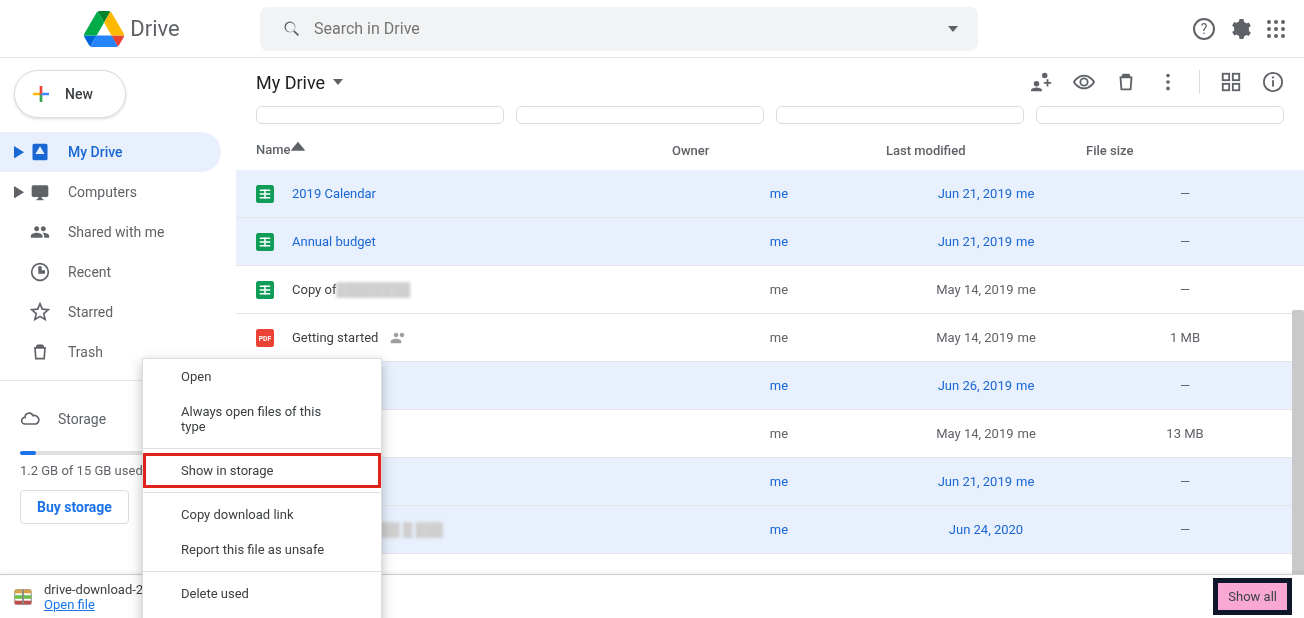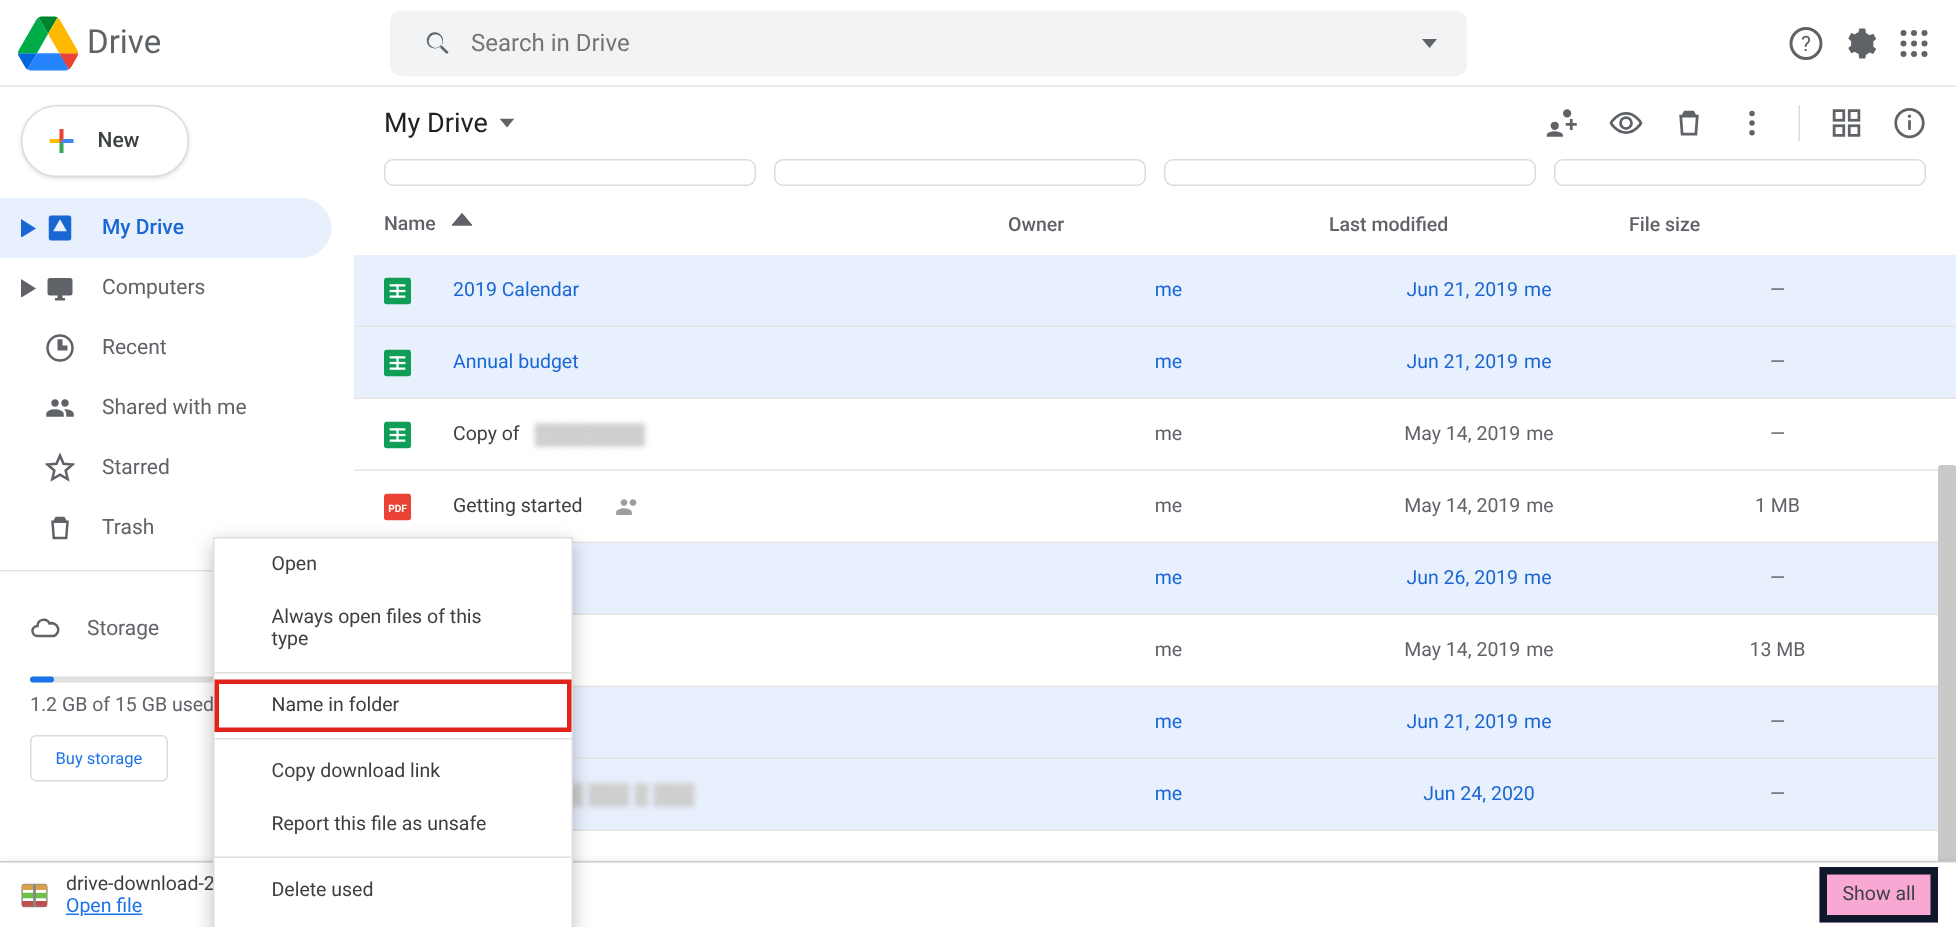--- a/index.html
+++ b/index.html
@@ -1,18 +1,18 @@
 <!DOCTYPE html>
 <html><head>
 <meta charset="utf-8">
 <style>
 * { box-sizing: border-box; margin: 0; padding: 0; font-family: Roboto, Arial, sans-serif; }
 body { width: 1304px; height: 618px; overflow: hidden; background: #fff; color: #3c4043; font-size: 14px; position: relative; }
 .header { display: flex; align-items: center; height: 58px; padding: 0 12px; border-bottom: 1px solid #e5e5e5; }
-.logo-wrap { display: flex; align-items: center; width: 240px; }
+.logo-wrap { display: flex; align-items: center; width: 240px; justify-content: center; }
 .logo-svg { width: 40px; height: 40px; }
 .app-name { font-size: 22px; color: #5f6368; font-weight: 400; margin-left: 6px; }
 .search-bar { flex: 0 0 718px; margin-left: 8px; height: 44px; background: #f1f3f4; border-radius: 8px; display: flex; align-items: center; padding: 0 10px; position: relative; }
 .search-icon { width: 20px; height: 20px; fill: #5f6368; margin: 0 12px; }
 .search-input { flex: 1; border: none; background: transparent; font-size: 16px; color: #5f6368; outline: none; }
 .search-caret { position: absolute; right: 20px; }
 .header-right { margin-left: auto; display: flex; align-items: center; gap: 12px; padding-right: 4px; }
 .hicon { width: 24px; height: 24px; fill: #5f6368; cursor: pointer; }
 .main { display: flex; height: calc(100% - 58px); }
 .sidebar { width: 236px; padding-top: 12px; border-right: 1px solid transparent; }
@@ -23,32 +23,32 @@
 .nav-item.active svg { fill: #1967d2; }
 .nav-arrow { width: 10px; fill: #5f6368; margin-right: 6px; }
 .nav-icon { width: 20px; height: 20px; fill: #5f6368; margin-right: 18px; }
 .nav-spacer { width: 16px; }
 .divider { border-bottom: 1px solid #e5e5e5; margin: 8px 0; }
 .storage-section { padding: 10px 20px; }
 .storage-row { display: flex; align-items: center; color: #5f6368; }
 .storage-bar { height: 4px; background: #e0e0e0; border-radius: 2px; margin-top: 12px; }
 .storage-fill { height: 4px; background: #1a73e8; border-radius: 2px; width: 8%; }
 .storage-text { font-size: 13px; color: #5f6368; margin-top: 8px; }
-.buy-btn { margin-top: 12px; border: 1px solid #dadce0; background: #fff; color: #1a73e8; font-weight: 400; padding: 8px 16px; border-radius: 4px; cursor: pointer; font-size: 11px; }
+.buy-btn { margin-top: 12px; border: 1px solid #dadce0; background: #fff; color: #1a73e8; font-weight: 700; padding: 8px 16px; border-radius: 4px; cursor: pointer; font-size: 14px; }
 .content { flex: 1; position: relative; display: flex; flex-direction: column; }
 .content-header { display: flex; align-items: center; height: 48px; padding: 0 20px; }
 .breadcrumb { font-size: 18px; color: #202124; display: flex; align-items: center; gap: 8px; }
 .bc-caret { width: 10px; fill: #5f6368; }
 .content-actions { margin-left: auto; display: flex; align-items: center; gap: 20px; }
 .action-icon { width: 22px; height: 22px; fill: #5f6368; cursor: pointer; }
 .action-sep { width: 1px; height: 24px; background: #dadce0; }
 .cards-row { display: flex; gap: 12px; padding: 0 20px 6px; }
 .card { flex: 1; border: 1px solid #dadce0; border-radius: 6px; height: 18px; padding: 0 10px; overflow: hidden; }
 .list-header { display: flex; align-items: center; height: 40px; padding: 0 20px; color: #5f6368; font-size: 13px; font-weight: 500; }
-.col-name { flex: 0 0 416px; display:flex; align-items:center; gap:10px; }
+.col-name { flex: 0 0 416px; display:flex; align-items:center; }
 .col-owner { flex: 0 0 214px; }
 .col-mod { flex: 0 0 200px; }
 .col-size { flex: 1; }
 .sort-arrow { width: 14px; fill: #5f6368; }
 .file-row { display: flex; align-items: center; height: 48px; padding: 0 20px; border-bottom: 1px solid #e5e5e5; font-size: 13px; cursor: pointer; text-align: center; }
 .file-row.selected { background: #e8f0fe; }
 .file-row.selected .file-name,
 .file-row.selected .owner,
 .file-row.selected .mod-date,
 .file-row.selected .mod-who { color: #1967d2; }
@@ -146,30 +146,30 @@
             <path d="M0 0l8 5-8 5z"></path>
           </svg>
         <svg class="nav-icon" viewBox="0 0 24 24">
             <path d="M20 4H4a2 2 0 0 0-2 2v10a2 2 0 0 0 2 2h6v2H8v2h8v-2h-2v-2h6a2 2 0 0 0 2-2V6a2 2 0 0 0-2-2z"></path>
           </svg>
         <span>Computers</span>
       </div>
       <div class="nav-item">
         <span class="nav-spacer"></span>
         <svg class="nav-icon" viewBox="0 0 24 24">
-            <path d="M12 2a10 10 0 1 0 10 10A10 10 0 0 0 12 2zm1 11h-2V6h2v5h4v2z" fill="none" stroke="#5f6368" stroke-width="2"></path>
-          </svg>
-        <span>Recent</span>
+            <path d="M16 11c1.66 0 3-1.34 3-3s-1.34-3-3-3-3 1.34-3 3 1.34 3 3 3zm-8 0c1.66 0 3-1.34 3-3S9.66 5 8 5 5 6.34 5 8s1.34 3 3 3zm0 2c-2.33 0-7 1.17-7 3.5V19h14v-2.5c0-2.33-4.67-3.5-7-3.5zm8 0c-.29 0-.62.02-.97.05 1.16.84 1.97 1.97 1.97 3.45V19h6v-2.5c0-2.33-4.67-3.5-7-3.5z"></path>
+          </svg>
+        <span>Shared with me</span>
       </div>
       <div class="nav-item">
         <span class="nav-spacer"></span>
         <svg class="nav-icon" viewBox="0 0 24 24">
-            <path d="M16 11c1.66 0 3-1.34 3-3s-1.34-3-3-3-3 1.34-3 3 1.34 3 3 3zm-8 0c1.66 0 3-1.34 3-3S9.66 5 8 5 5 6.34 5 8s1.34 3 3 3zm0 2c-2.33 0-7 1.17-7 3.5V19h14v-2.5c0-2.33-4.67-3.5-7-3.5zm8 0c-.29 0-.62.02-.97.05 1.16.84 1.97 1.97 1.97 3.45V19h6v-2.5c0-2.33-4.67-3.5-7-3.5z"></path>
-          </svg>
-        <span>Shared with me</span>
+            <path d="M12 2a10 10 0 1 0 10 10A10 10 0 0 0 12 2zm1 11h-2V6h2v5h4v2z" fill="none" stroke="#5f6368" stroke-width="2"></path>
+          </svg>
+        <span>Recent</span>
       </div>
       <div class="nav-item">
         <span class="nav-spacer"></span>
         <svg class="nav-icon" viewBox="0 0 24 24">
             <path d="M12 17.27L18.18 21l-1.64-7.03L22 9.24l-7.19-.61L12 2 9.19 8.63 2 9.24l5.46 4.73L5.82 21z" fill="none" stroke="#5f6368" stroke-width="2"></path>
           </svg>
         <span>Starred</span>
       </div>
       <div class="nav-item">
         <span class="nav-spacer"></span>
@@ -377,21 +377,21 @@
       </div>
 
     <div class="scrollbar"></div>
   </div>
 </div>
 
 <div class="context-menu">
   <div class="ctx-item">Open</div>
   <div class="ctx-item">Always open files of this type</div>
   <div class="ctx-sep"></div>
-  <div class="ctx-item highlight">Name in folder</div>
+  <div class="ctx-item highlight">Show in storage</div>
   <div class="ctx-sep"></div>
   <div class="ctx-item">Copy download link</div>
   <div class="ctx-item">Report this file as unsafe</div>
   <div class="ctx-sep"></div>
   <div class="ctx-item">Delete used</div>
   <div class="ctx-item disabled">Cancel</div>
 </div>
 
 <div class="bottom-bar">
   <svg class="dl-icon" viewBox="0 0 24 24">

